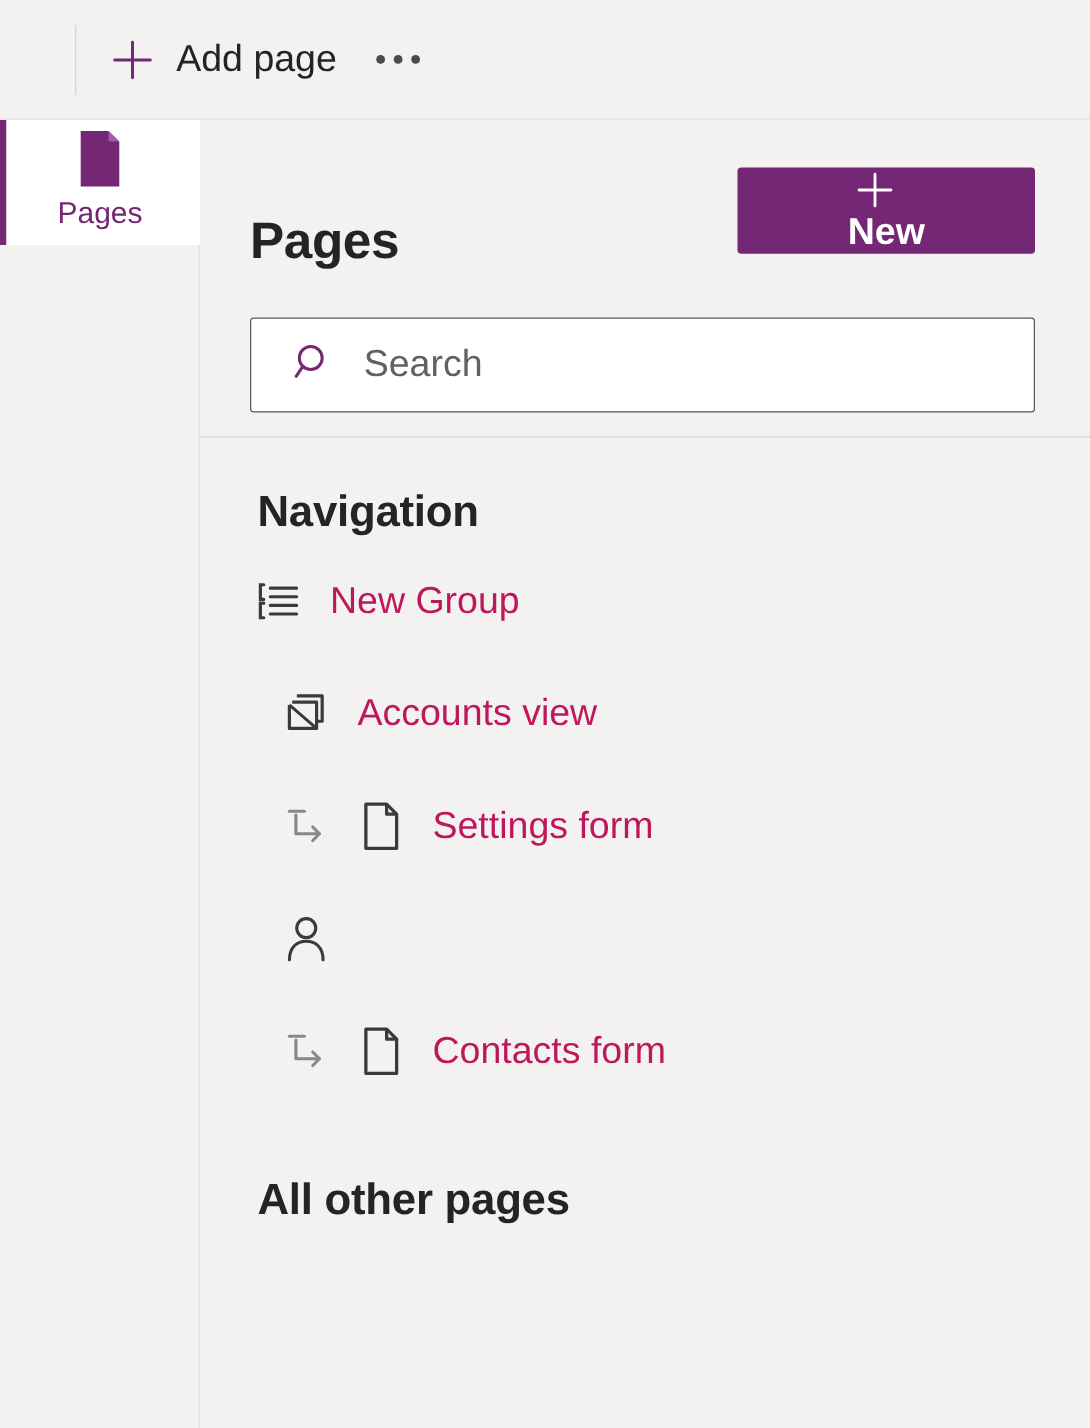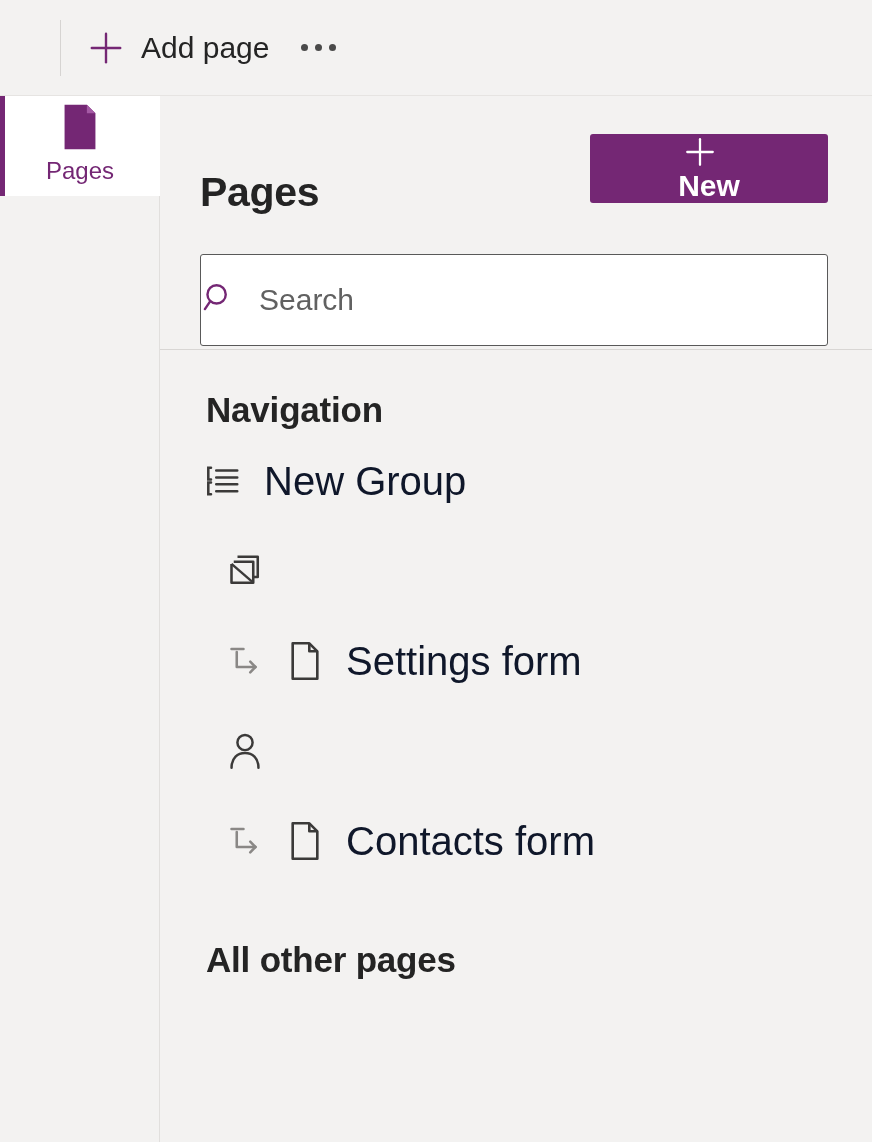--- a/index.html
+++ b/index.html
@@ -164,27 +164,28 @@
     margin-right: 18px;
     display: inline-flex;
   }
 
   
   #search-wrap {
     position: absolute;
     left: 40px;
     top: 158px;
     width: 628px;
-    height: 92px;
+    height: 76px;
     background: #ffffff;
     border: 1px solid #595959;
     border-radius: 3px;
     box-sizing: border-box;
     display: flex;
     align-items: center;
+    padding-left: 32px;
   }
   #search-input {
     border: none;
     outline: none;
     background: transparent;
     font-family: "Liberation Sans", sans-serif;
     font-size: 30px;
     color: #242424;
     margin-left: 20px;
     width: 500px;
@@ -223,22 +224,22 @@
   .tree {
     list-style: none;
     margin: 0;
     padding: 0;
   }
   .tree-item {
     display: flex;
     align-items: center;
     height: 90px;
     cursor: pointer;
-    font-size: 40px;
-    color: #0f172a;
+    font-size: 30px;
+    color: #be185d;
   }
   .tree-item .ti-ico {
     display: inline-flex;
     align-items: center;
     justify-content: center;
     width: 46px;
     flex: none;
   }
   .tree-item .ti-label { margin-left: 18px; white-space: nowrap; }
 
@@ -341,20 +342,21 @@
       </li>
 
       <li class="tree-item lvl-child">
         <span class="ti-ico">
           <svg width="36" height="36" viewBox="0 0 24 24" fill="none" stroke="#3b3a39" stroke-width="1.7" stroke-linejoin="round">
             <path d="M7 2.5 H20.5 V16 H17.5"></path>
             <path d="M4.5 5.8 H17.5 V19.8 H3 V7.3"></path>
             <path d="M3 7.3 L17.5 19.8" stroke-width="1.6"></path>
           </svg>
         </span>
+        <span class="ti-label">Accounts view</span>
       </li>
 
       <li class="tree-item lvl-sub">
         <span class="sub-arrow">
           <svg width="36" height="34" viewBox="0 0 24 22" fill="none" stroke="#8a8886" stroke-width="1.7" stroke-linecap="round" stroke-linejoin="round">
             <path d="M3 3 H11"></path>
             <path d="M6.5 5 V15 H19"></path>
             <path d="M15.5 11.4 L19 15 L15.5 18.6"></path>
           </svg>
         </span>

